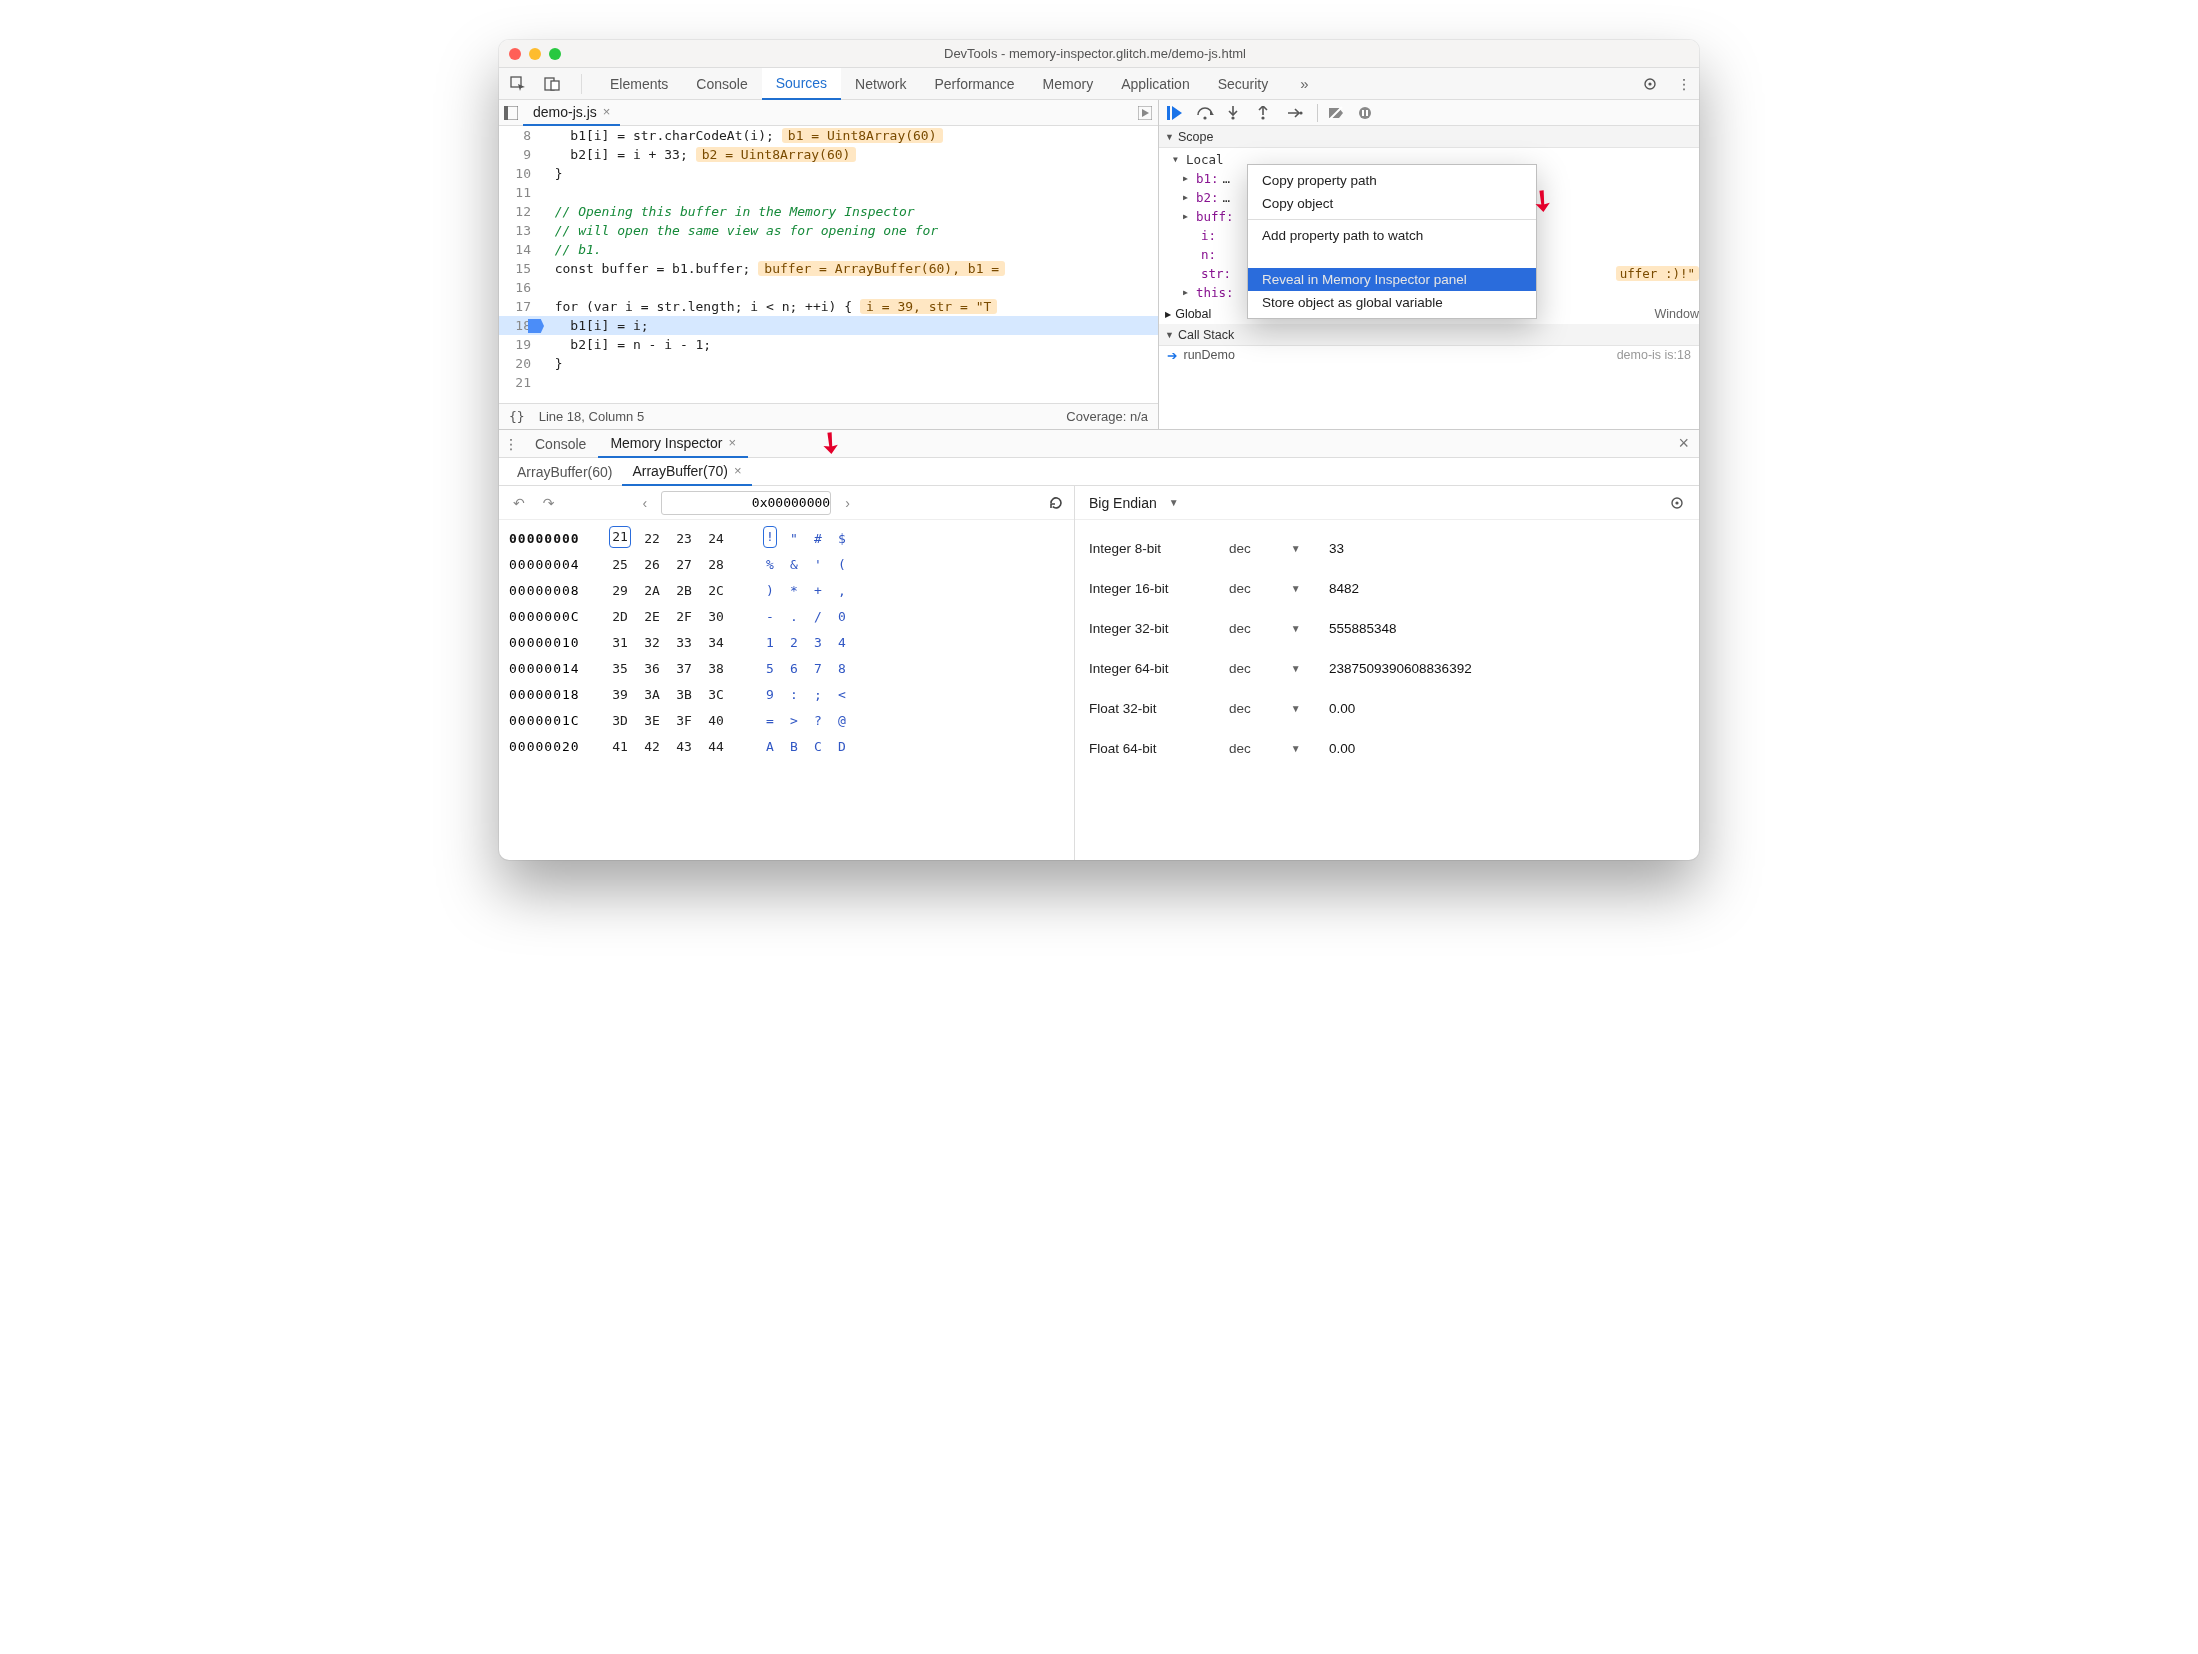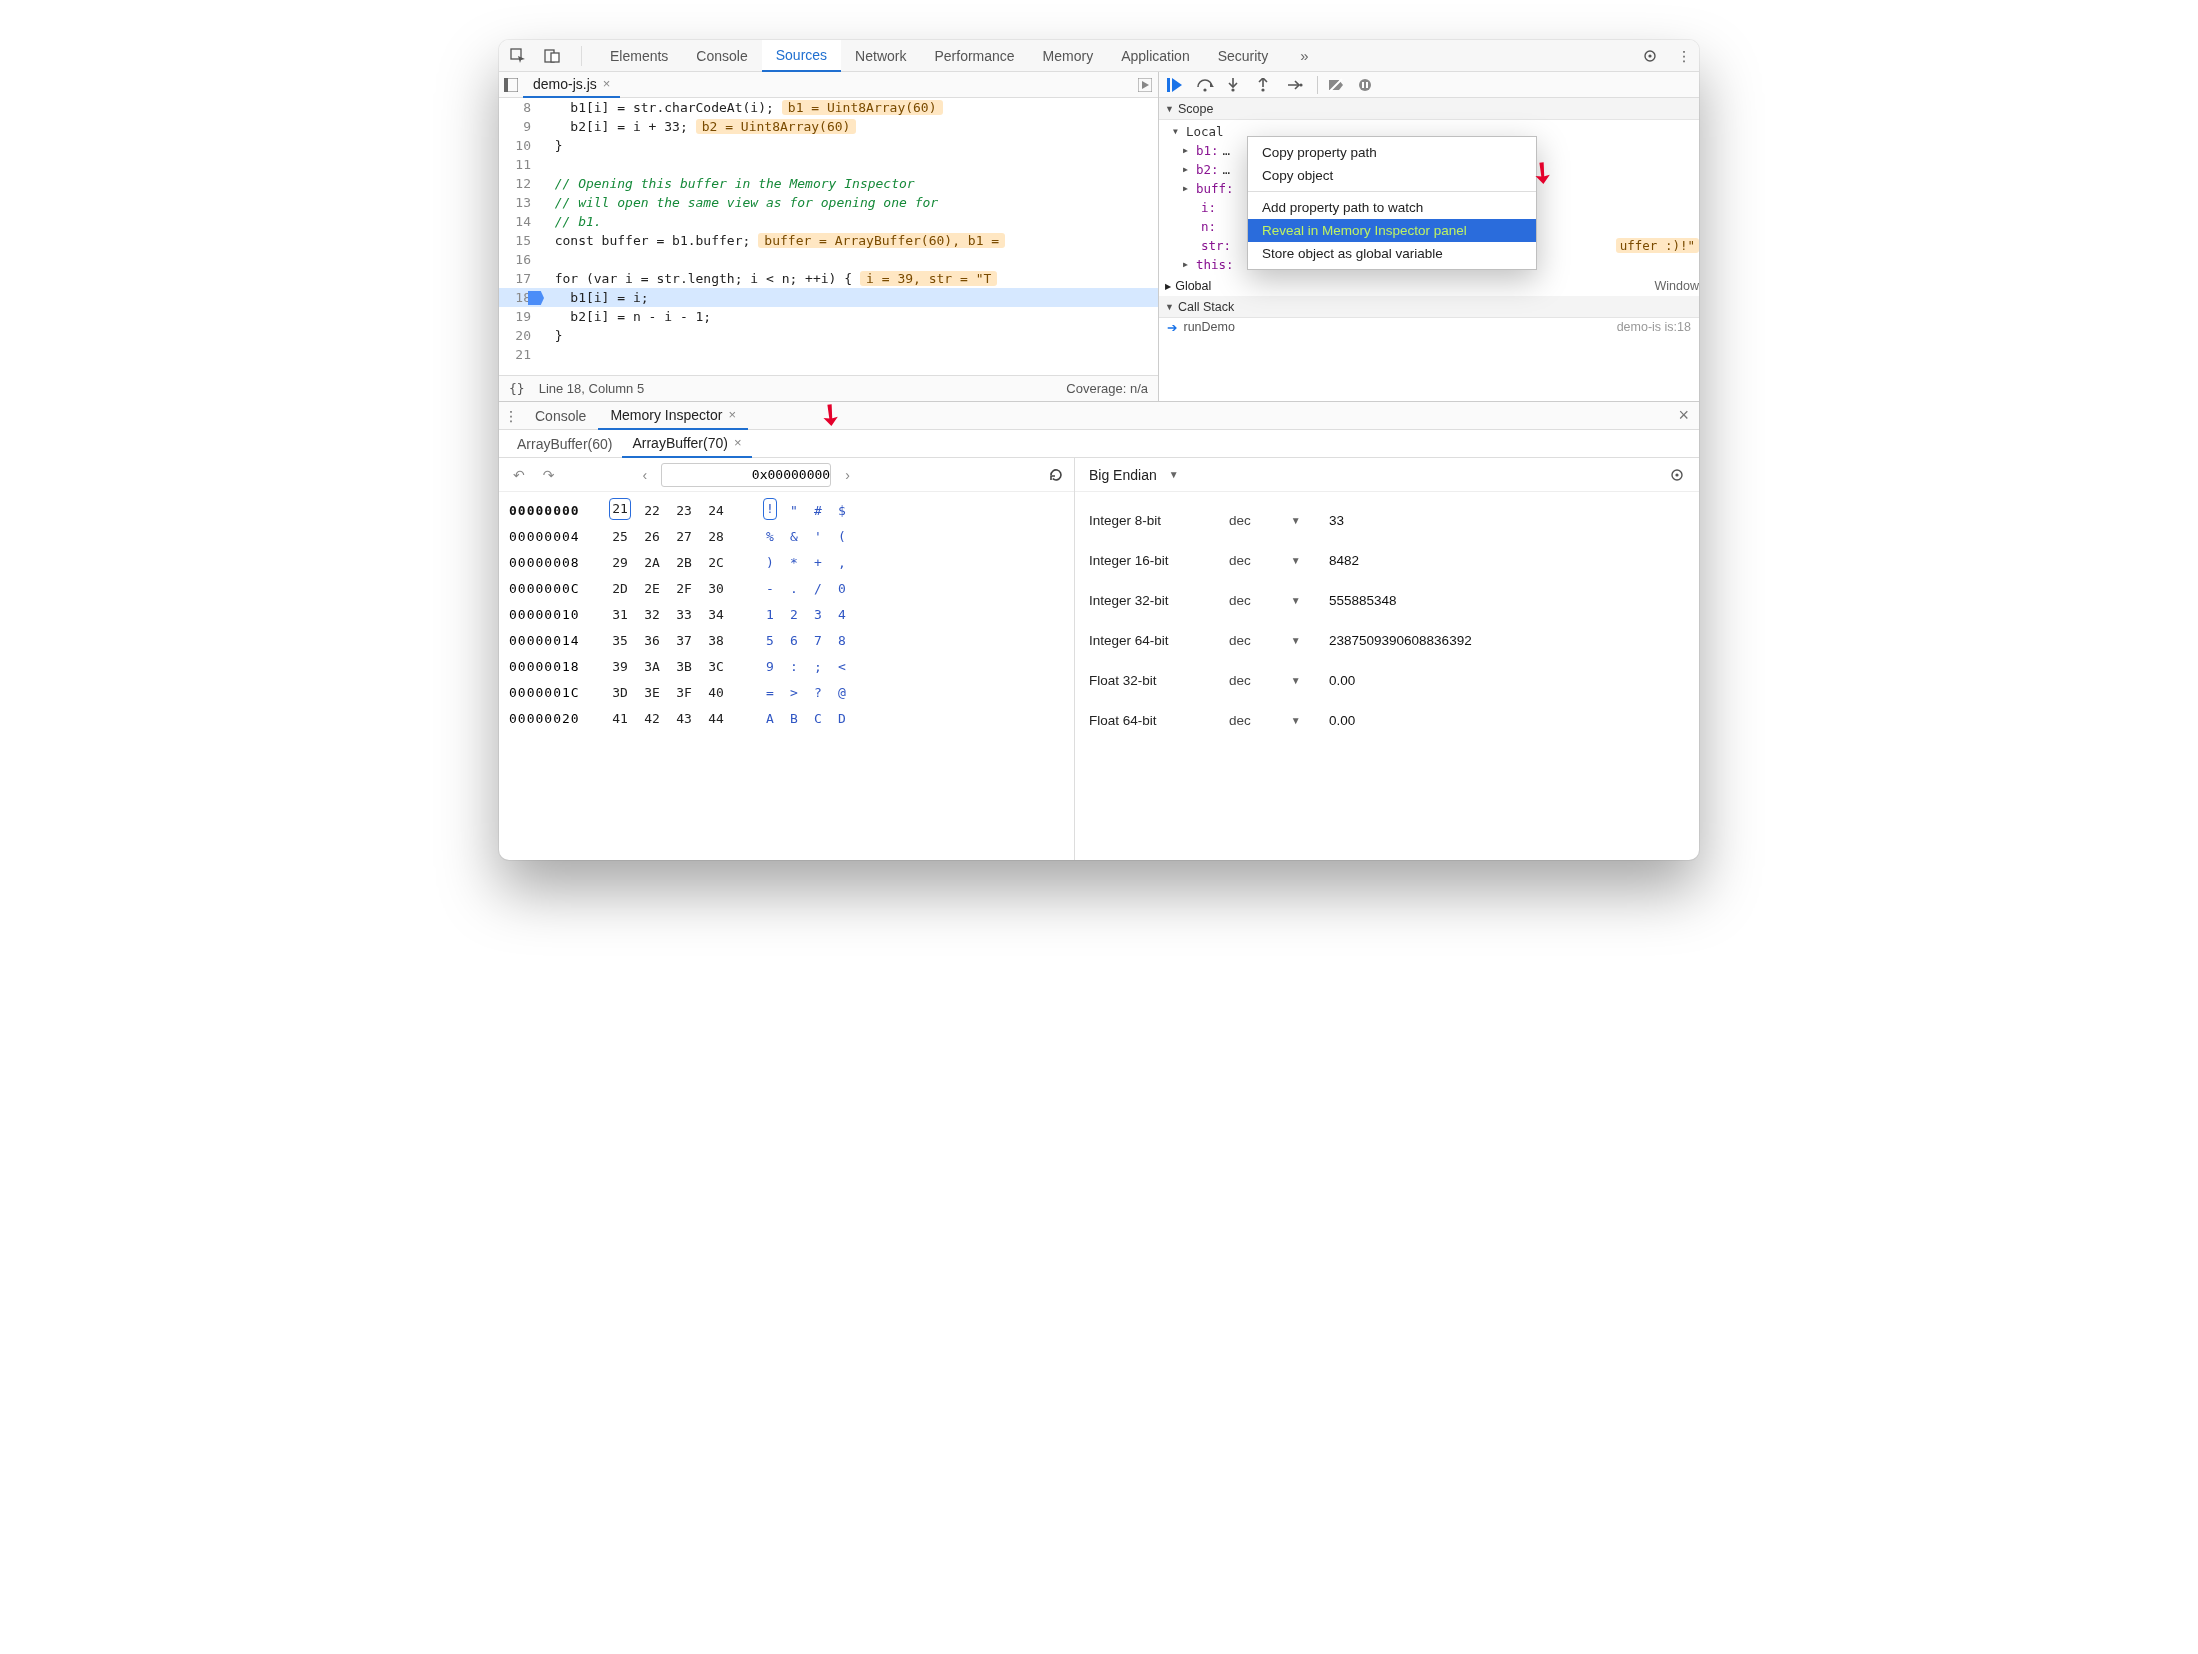--- a/index.html
+++ b/index.html
@@ -90,21 +90,21 @@
   .cs-file{margin-left:auto;color:#999;}
   .cs-arrow{color:#1a73e8;margin-right:6px;}
 
   
   .context-menu{
     position:absolute; top:64px; left:88px; width:290px; background:#fff;
     border:1px solid #bfbfbf; border-radius:0; box-shadow:0 10px 30px rgba(0,0,0,.25);
     padding:4px 0; z-index:50; font-size:13.5px;
   }
   .cm-item{padding:4px 14px;cursor:pointer;}
-  .cm-item.sel{background:#2a6cdc;color:#bef264;}
+  .cm-item.sel{background:#2a6cdc;color:#e5e5e5;margin-top:21px;}
   .cm-sep{height:1px;background:#ddd;margin:4px 0;}
 
   .red-arrow{position:absolute;font-size:28px;color:#e4002b;font-weight:900;z-index:60;transform:rotate(40deg);}
   .arrow-right{top:84px;left:372px;}
   .arrow-bottom{top:-32px;left:320px; position:absolute;}
   .inlinestr{background:#ffe7c3;color:#7a4b00;border-radius:3px;padding:0 4px;}
 
   
   .drawer-tabs{height:28px;border-bottom:1px solid #ddd;background:#fafafa;display:flex;align-items:center;}
   .drawer-menu{width:24px;text-align:center;color:#666;cursor:pointer;}
@@ -149,20 +149,29 @@
   .vc-mode .caret{font-size:10px;color:#666;}
   .vc-val{color:#111;}
 
   svg{display:block;}
 </style>
 </head>
 <body>
 
 <div class="window">
 
+  <div class="titlebar">
+    <div class="traffic">
+      <div class="dot red"></div>
+      <div class="dot yellow"></div>
+      <div class="dot green"></div>
+    </div>
+    <div class="title">DevTools - memory-inspector.glitch.me/demo-js.html</div>
+    <div style="width:60px"></div>
+  </div>
 
   <div class="devtools-tabs">
     <div class="dt-icon">
       <svg width="16" height="16" viewBox="0 0 16 16">
           <rect x="1" y="1" width="10" height="10" fill="none" stroke="#555" stroke-width="1.3"></rect>
           <path d="M8 8 L15 11 L11 12 L10 15 Z" fill="#555"></path>
         </svg>
     </div>
     <div class="dt-icon">
       <svg width="16" height="16" viewBox="0 0 16 16">

